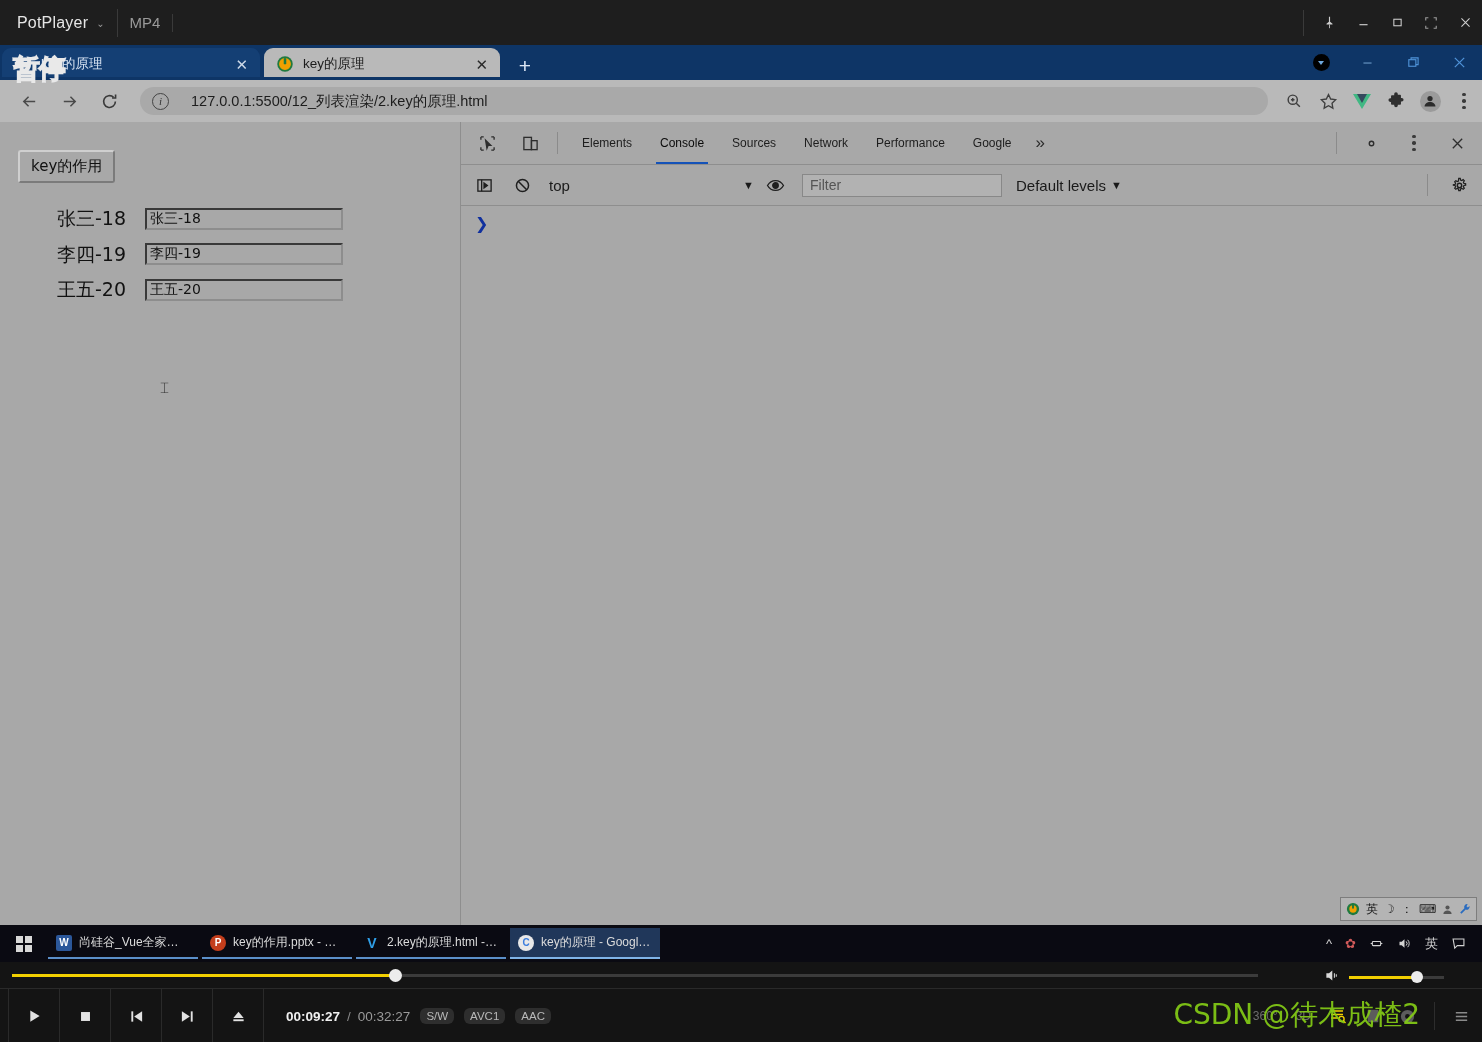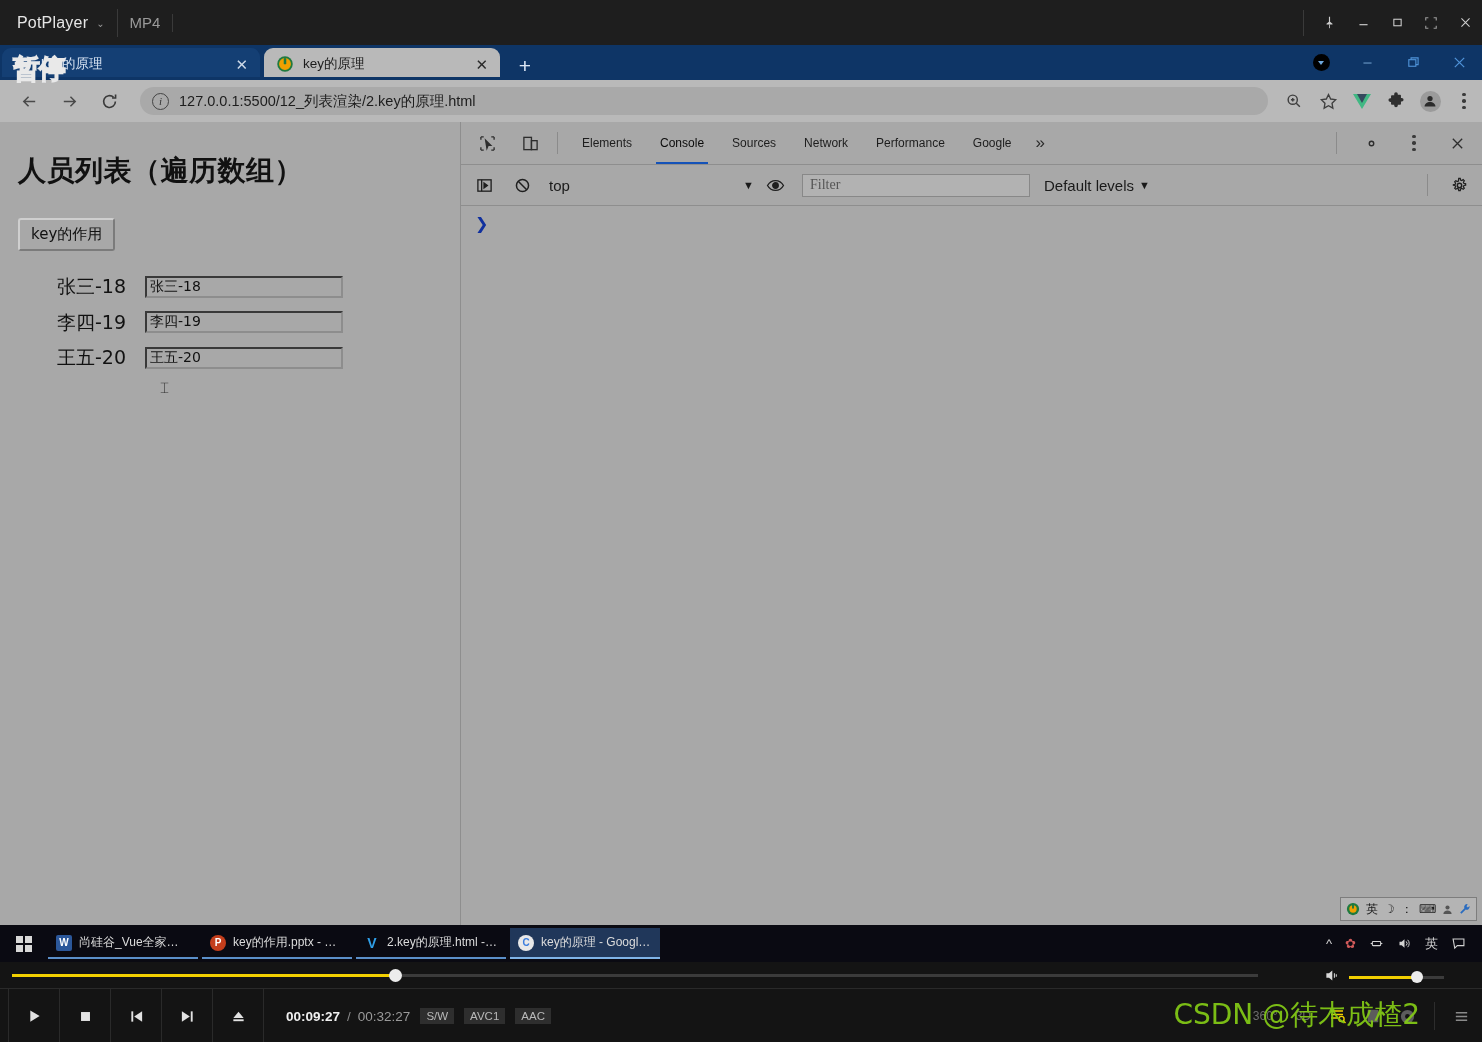--- a/index.html
+++ b/index.html
@@ -62,21 +62,21 @@
   .omnibar{height:42px;background:#b9b9b9;display:flex;align-items:center;}
   .nav-ic{width:34px;height:34px;margin-left:6px;display:flex;align-items:center;justify-content:center;color:#4a4a4a;}
   .nav-ic:first-child{margin-left:12px;}
   .urlbox{
     flex:1;height:28px;margin:0 10px 0 14px;background:#a9a9a9;border-radius:14px;
     display:flex;align-items:center;padding:0 12px;box-sizing:border-box;
   }
   .url-info{width:15px;height:15px;border:1.4px solid #444;border-radius:50%;
     font-size:11px;color:#333;display:flex;align-items:center;justify-content:center;
     font-family:"Liberation Serif",serif;font-style:italic;flex:0 0 auto;}
-  .url-txt{font-size:14.5px;color:#1d1d1d;margin-left:10px;white-space:nowrap;}
+  .url-txt{font-size:14.5px;color:#1d1d1d;margin-left:22px;white-space:nowrap;}
   .omni-ic{width:32px;height:32px;display:flex;align-items:center;justify-content:center;margin-right:2px;}
   .vue-v{width:0;height:0;border-left:9px solid transparent;border-right:9px solid transparent;border-top:15px solid #41b883;position:relative;}
   .vue-v:after{content:"";position:absolute;left:-5px;top:-15px;width:0;height:0;
     border-left:5px solid transparent;border-right:5px solid transparent;border-top:9px solid #35495e;}
   .avatar{width:21px;height:21px;border-radius:50%;background:#9b9b9b;display:flex;align-items:center;justify-content:center;}
   .kebab{display:flex;flex-direction:column;gap:3px;}
   .kebab i{width:3.5px;height:3.5px;border-radius:50%;background:#3a3a3a;display:block;}
 
   
   .viewport{position:relative;height:803px;background:#a8a8a8;display:flex;}
@@ -114,22 +114,22 @@
   .dt-more{font-size:17px;color:#2b2b2b;padding:0 10px;}
   .dt-right{margin-left:auto;display:flex;align-items:center;padding-right:8px;}
   .dt-rdiv{width:1px;height:22px;background:#8b8b8b;margin:0 8px;}
   .dt-filters{height:40px;display:flex;align-items:center;border-bottom:1px solid #8e8e8e;}
   .dt-sm{width:30px;height:30px;display:flex;align-items:center;justify-content:center;margin-left:8px;color:#1f1f1f;}
   .ctxsel{display:flex;align-items:center;margin-left:12px;width:205px;}
   .ctxsel .lbl{font-size:15px;color:#1a1a1a;}
   .ctxsel .arw{margin-left:auto;font-size:11px;color:#1a1a1a;}
   .eye{width:30px;height:30px;display:flex;align-items:center;justify-content:center;margin-left:6px;}
   .filterbox{
-    margin-left:12px;width:228px;height:23px;background:#b2b2b2;border:1px solid #888;
-    display:flex;align-items:center;padding:0 7px;box-sizing:border-box;font-family:Liberation Serif, serif;
+    margin-left:12px;width:200px;height:23px;background:#b2b2b2;border:1px solid #888;
+    display:flex;align-items:center;padding:0 7px;box-sizing:border-box;
   }
   .filterbox span{font-size:14px;color:#555;}
   .levels{margin-left:14px;font-size:15px;color:#1a1a1a;display:flex;align-items:center;}
   .levels .arw{font-size:11px;margin-left:5px;}
   .dt-body{flex:1;position:relative;background:#a8a8a8;}
   .prompt{position:absolute;left:14px;top:8px;color:#10309e;font-size:16px;font-weight:bold;}
 
   
   .ime{
     position:absolute;right:5px;bottom:4px;height:22px;background:#b4b4b4;
@@ -163,21 +163,21 @@
   .volbar{width:95px;height:3px;background:#3b3b3b;position:relative;margin-left:8px;}
   .volbar .vfill{position:absolute;left:0;top:0;height:3px;background:#f2d001;width:72%;}
   .volbar .vknob{position:absolute;left:72%;top:-5px;width:12px;height:12px;border-radius:50%;background:#ececec;margin-left:-6px;}
   .btnrow{height:54px;display:flex;align-items:center;border-top:1px solid #2a2a2a;position:relative;}
   .pbtn{width:50px;height:54px;display:flex;align-items:center;justify-content:center;border-right:1px solid #2a2a2a;color:#e2e2e2;}
   .pbtn:first-child{border-left:1px solid #2a2a2a;margin-left:8px;}
   .timebox{display:flex;align-items:center;margin-left:22px;gap:7px;}
   .t-cur{color:#f0f0f0;font-size:13.5px;font-weight:bold;}
   .t-sl{color:#888;font-size:13.5px;}
   .t-tot{color:#9a9a9a;font-size:13.5px;}
-  .chip{background:#2e2e2e;color:#b9b9b9;font-size:11.5px;padding:2px 6px;border-radius:0;margin-left:3px;}
+  .chip{background:#2e2e2e;color:#b9b9b9;font-size:11.5px;padding:2px 6px;border-radius:6px;margin-left:3px;}
   .rightbtns{margin-left:auto;display:flex;align-items:center;gap:18px;padding-right:12px;}
   .rb{color:#6e6e6e;font-size:12px;display:flex;align-items:center;}
   .rb.hl{color:#f2d001;}
   .rdiv{width:1px;height:28px;background:#2d2d2d;}
   .watermark{
     position:absolute;right:62px;bottom:8px;color:#84cc16;font-size:28px;opacity:.92;
     font-family:"DejaVu Sans",sans-serif;pointer-events:none;
   }
 </style>
 </head>
@@ -322,21 +322,20 @@
             <i></i>
             <i></i>
             <i></i>
           </span>
       </span>
     </div>
 
     <div class="viewport">
 
       <div class="page">
-        <h2>人员列表（遍历数组）</h2>
         <button class="addbtn">key的作用</button>
         <ul class="people">
           <li>
             <span class="nm">张三-18</span>
             <input value="张三-18" style="">
           </li>
           <li>
             <span class="nm">李四-19</span>
             <input value="李四-19" style="">
           </li>

